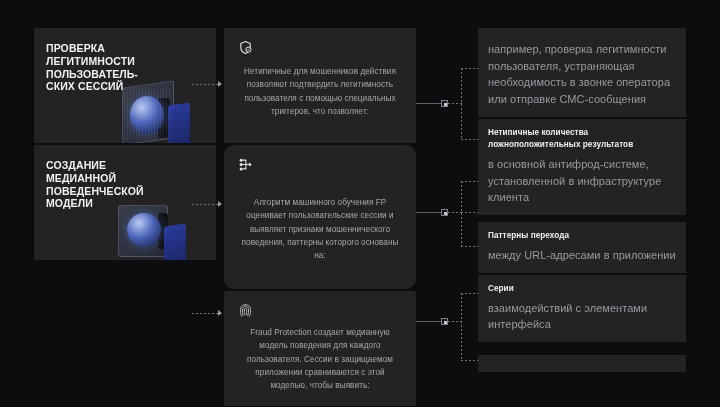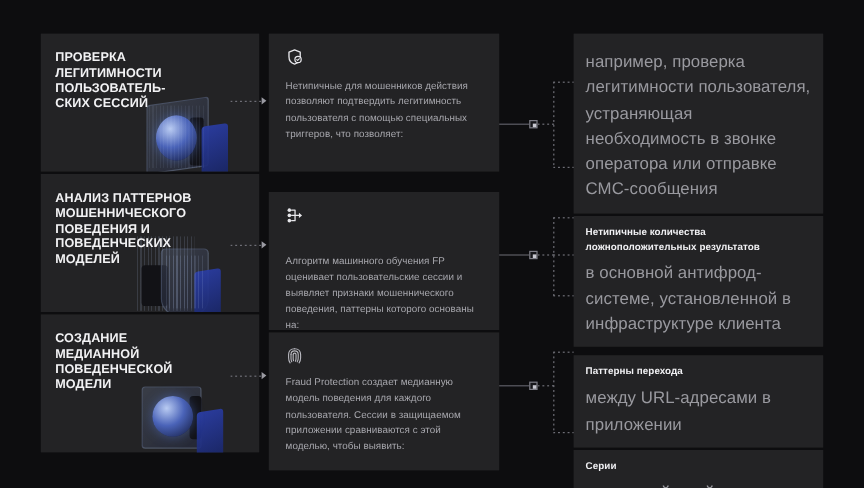--- a/index.html
+++ b/index.html
@@ -73,23 +73,24 @@
   .art2 { left:78px; top:50px; width:92px; height:82px; }
   .art3 { left:80px; top:52px; width:92px; height:80px; }
 
   
   .mid-col { position:absolute; left:224px; top:28px; width:192px; }
   .mcard {
     background:#232325;
     width:192px;
     padding:12px 14px 14px 14px;
     position:relative;
+    text-align:center;
   }
   .mcard.m1 { height:115px; }
-  .mcard.m2 { height:115px; margin-top:17px; }
+  .mcard.m2 { height:144px; margin-top:2px;border-radius:10px; }
   .mcard.m3 { height:115px; margin-top:2px; }
   .micon { width:15px; height:15px; margin-bottom:8px; display:block; }
   .mtext {
     font-size:8.2px;
     line-height:1.62;
     color:#a7a7ad;
     letter-spacing:.05px;
   }
   .mcard.m1 .mtext { margin-top:10px; }
   .mcard.m2 .mtext { margin-top:24px; }
@@ -104,21 +105,21 @@
     margin-bottom:2px;
   }
   .rcard .rt {
     font-size:8.2px;
     font-weight:bold;
     line-height:1.46;
     color:#f0f0f3;
     letter-spacing:.05px;
   }
   .rcard .rs {
-    font-size:14px;
+    font-size:11px;
     line-height:1.52;
     color:#99999f;
     margin-top:5px;
     letter-spacing:.05px;
   }
   .rgap { height:11px; }
   .rgap.small { height:5px; }
 
   
   .conn { position:absolute; z-index:5; pointer-events:none; }
@@ -172,34 +173,20 @@
 СКИХ СЕССИЙ</div>
       <div class="art art1">
         <div class="pane" style="left:6px; top:4px; width:52px; height:58px; transform:skewY(-8deg);"></div>
         <div class="dark" style="left:42px; top:18px; width:12px; height:40px;"></div>
         <div class="blue" style="left:52px; top:24px; width:22px; height:50px; transform:skewY(-8deg);"></div>
         <div class="disc" style="left:14px; top:16px; width:34px; height:38px;"></div>
         <div class="stripes" style="left:8px; top:8px; width:46px; height:52px; opacity:.25;"></div>
       </div>
     </div>
 
-    <div class="lcard c2">
-      <div class="lcard-title">АНАЛИЗ ПАТТЕРНОВ
-МОШЕННИЧЕСКОГО
-ПОВЕДЕНИЯ И
-ПОВЕДЕНЧЕСКИХ
-МОДЕЛЕЙ</div>
-      <div class="art art2">
-        <div class="stripes" style="left:2px; top:2px; width:48px; height:62px; opacity:.5;"></div>
-        <div class="dark" style="left:6px; top:26px; width:22px; height:34px;"></div>
-        <div class="pane" style="left:22px; top:12px; width:40px; height:56px; border-radius:4px 4px 14px 14px;"></div>
-        <div class="blue" style="left:50px; top:30px; width:22px; height:48px; transform:skewY(-9deg);"></div>
-        <div class="stripes" style="left:26px; top:18px; width:32px; height:44px; opacity:.45;"></div>
-      </div>
-    </div>
 
     <div class="lcard c3">
       <div class="lcard-title">СОЗДАНИЕ
 МЕДИАННОЙ
 ПОВЕДЕНЧЕСКОЙ
 МОДЕЛИ</div>
       <div class="art art3">
         <div class="pane" style="left:4px; top:8px; width:50px; height:52px;"></div>
         <div class="dark" style="left:44px; top:16px; width:10px; height:36px;"></div>
         <div class="blue" style="left:50px; top:28px; width:22px; height:48px; transform:skewY(-9deg);"></div>

